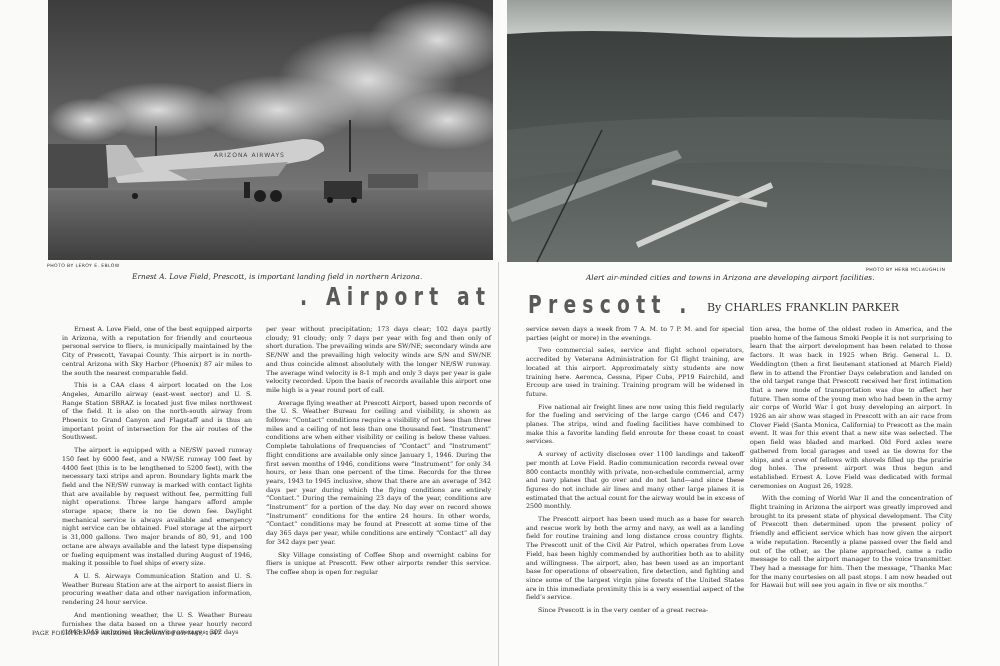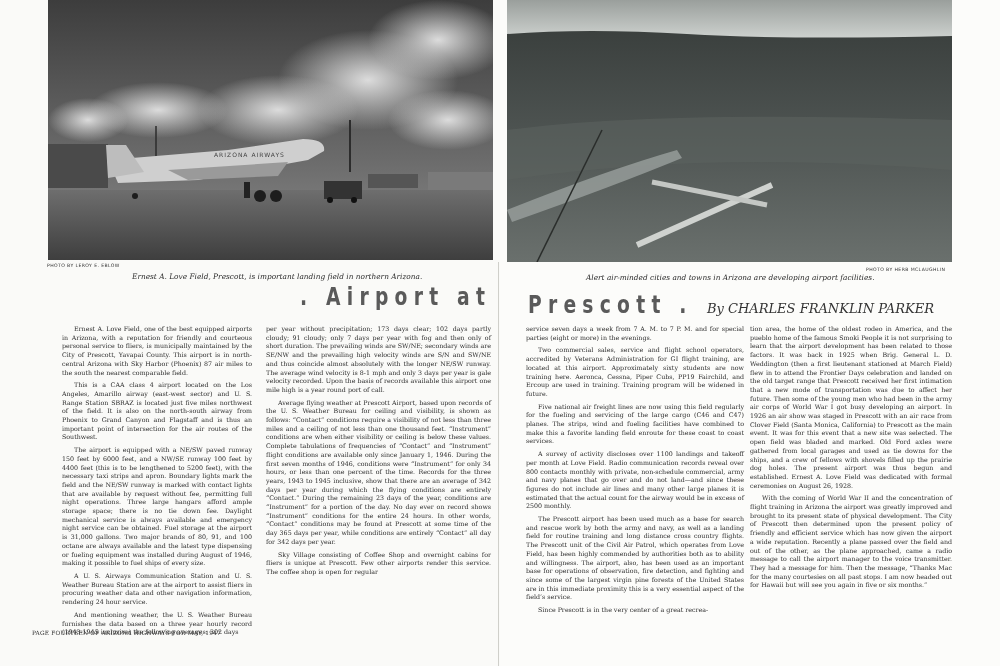--- a/index.html
+++ b/index.html
@@ -31,21 +31,21 @@
   #caption-right { left:586px; top:267px; }
 
   .headline {
     position:absolute; font-family:"DejaVu Sans", sans-serif; font-weight:bold;
     color:#5a5a5a; font-size:24px; letter-spacing:8px; transform:scaleX(0.78);
     white-space:nowrap;
   }
   #headline-left { left:300px; top:283px; transform-origin:left top; }
   #headline-right { left:528px; top:291px; transform-origin:left top; }
   .byline {
-    position:absolute; left:707px; top:301px; font-style:italic; font-size:13px; color:#333;
+    position:absolute; left:707px; top:301px; font-size:11px; color:#333;
     white-space:nowrap;
   }
 
   .col {
     position:absolute; font-family:"DejaVu Serif", serif; font-size:6.3px; line-height:8.7px;
     text-align:justify; color:#2b2b2b;
   }
   .col p { margin:0 0 4px 0; text-indent:12px; }
   .col p.noindent { text-indent:0; }
   #col1 { left:62px; top:325px; width:190px; }

